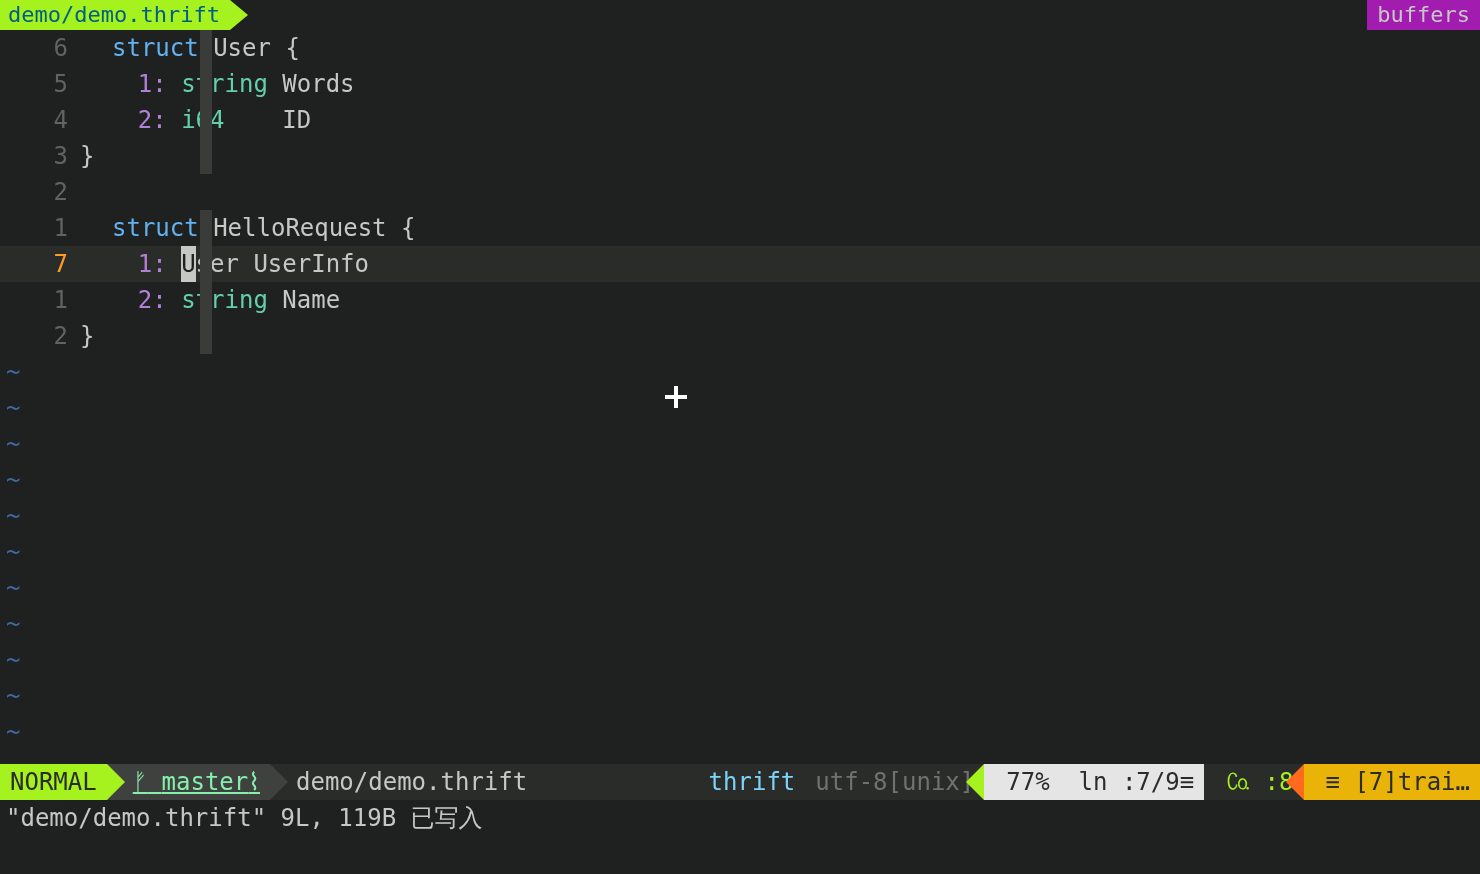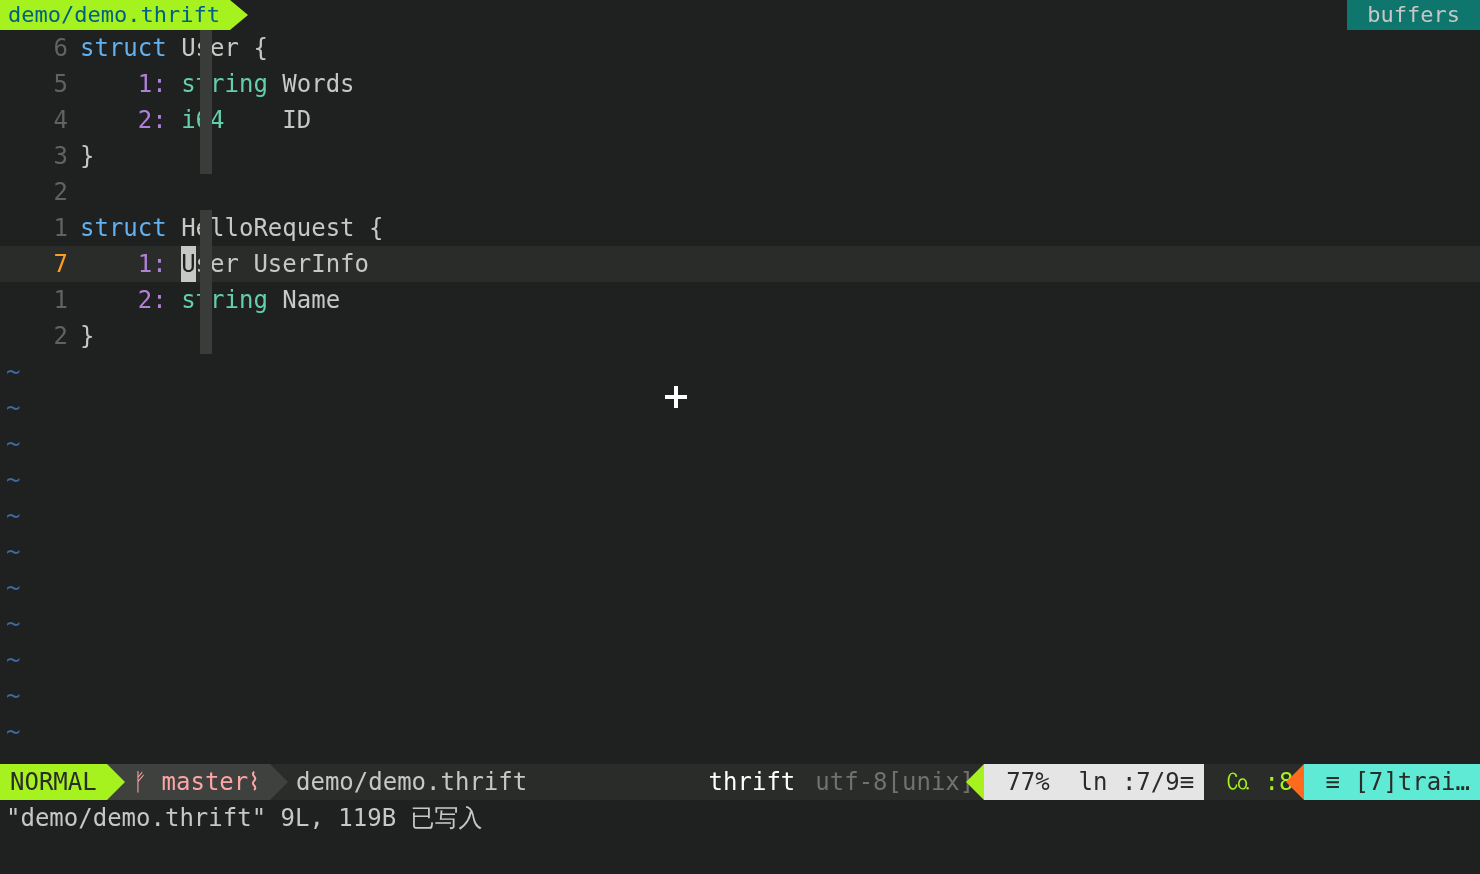--- a/index.html
+++ b/index.html
@@ -30,23 +30,23 @@
   .tab::after {
     content: "";
     position: absolute;
     right: -18px; top: 0;
     border-left: 18px solid #a6f21e;
     border-top: 15px solid transparent;
     border-bottom: 15px solid transparent;
   }
   .tab-strip .spacer { flex: 1; }
   .buffers-label {
-    background: #0f766e;
+    background: #a21caf;
     color: #c6c8c6;
-    padding: 0 20px;
+    padding: 0 10px;
   }
 
   
   .editor {
     position: relative;
     height: 734px;
   }
   .line {
     display: flex;
     align-items: baseline;
@@ -64,21 +64,21 @@
   .fold-col {
     position: absolute;
     left: 200px; top: 0;
     width: 12px;
     background: #3a3c3a;
   }
   .fold1 { height: 144px; }
   .fold2 { top: 180px; height: 144px; }
 
   .line.cursor-line { background: #2a2c2a; }
-  .tok-kw   { color: #63b1ee; }
+  .tok-kw   { color: #63b1ee; margin-left: 32px; }
   .tok-num  { color: #b180d7; }
   .tok-type { color: #64cfab; }
   .tok-txt  { color: #c6c8c6; }
   .cursor-block {
     display: inline-block;
     background: #c6c8c6;
     color: #1f2020;
   }
 
   .tilde-lines { color: #3d6aa3; padding-left: 6px; }
@@ -114,27 +114,27 @@
     z-index: 2;
   }
   .seg.arrow-l::before {
     content: ""; position: absolute; left: -18px; top: 0;
     border-right: 18px solid var(--bg, #555);
     border-top: 18px solid transparent;
     border-bottom: 18px solid transparent;
     z-index: 2;
   }
   .seg.mode   { --bg:#a6f21e; background:#a6f21e; color:#2a2c2a; font-weight:normal; }
-  .seg.branch { --bg:#3f413f; background:#3f413f; color:#fca5a5; padding-left:26px; }
+  .seg.branch { --bg:#3f413f; background:#3f413f; color:#86efac; padding-left:26px;text-decoration:underline; }
   .seg.file   { --bg:#2a2c2a; background:#2a2c2a; color:#c6c8c6; padding-left:26px; }
-  .seg.ft     { background:#2a2c2a; color:#ffffff; }
+  .seg.ft     { background:#2a2c2a; color:#7dd3fc; }
   .seg.enc    { background:#2a2c2a; color:#6f7270; }
   .seg.pos    { --bg:#a6f21e; background:#e5e5e5; color:#2a2c2a; padding-left:22px; }
   .seg.col    { --bg:#2a2c2a; background:#2a2c2a; color:#a6f21e; padding-left:22px; }
-  .seg.trail  { --bg:#ff6a1e; background:#5eead4; color:#2a2c2a; padding-left:22px;text-align:right; }
+  .seg.trail  { --bg:#ff6a1e; background:#eab308; color:#2a2c2a; padding-left:22px;text-align:right; }
   .status-line .spacer { flex: 1; background:#2a2c2a; }
   .icon-g { font-style: normal; }
 
   
   .cmd-line {
     height: 36px;
     line-height: 36px;
     padding-left: 6px;
     color: #c6c8c6;
     white-space: pre;

